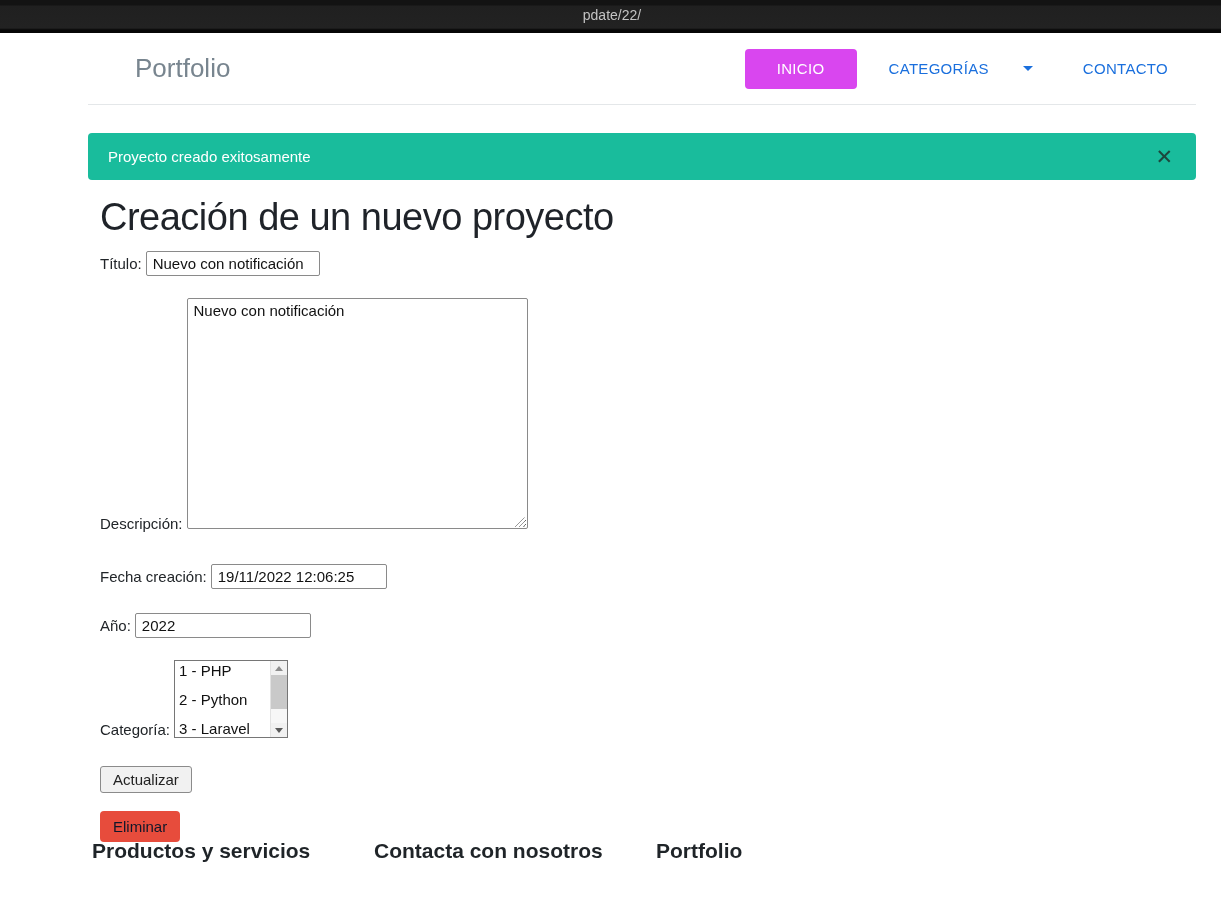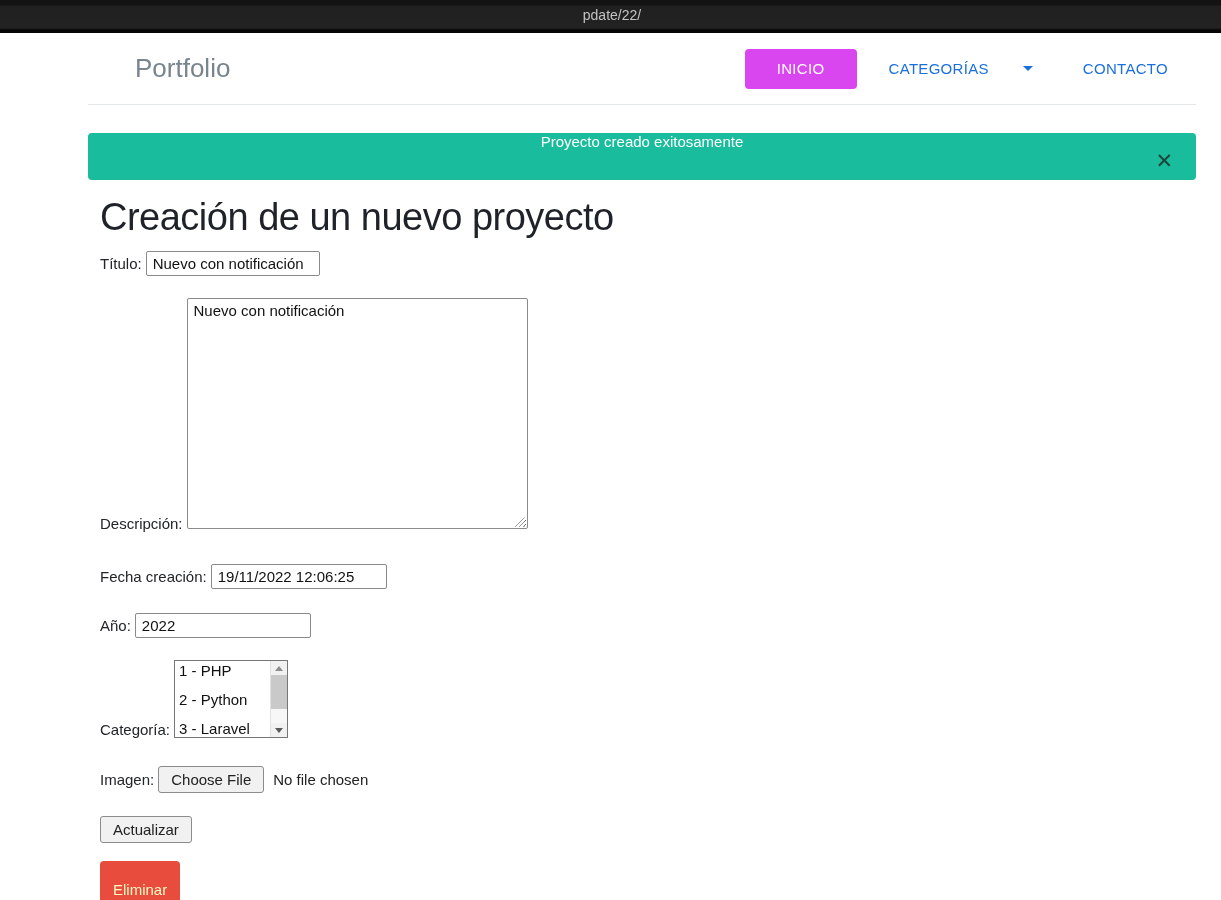--- a/index.html
+++ b/index.html
@@ -75,21 +75,20 @@
     width: 1108px;
     margin: 28px 0 0 88px;
     height: 47px;
     background: #19bc9c;
     border-radius: 4px;
     display: flex;
     align-items: center;
     padding: 0 20px;
     color: #ffffff;
     font-size: 15px;
-    flex-direction: column;
   }
   .alert .close-x {
     margin-left: auto;
     color: #1d473d;
     font-size: 21px;
     line-height: 1;
     cursor: pointer;
     padding-right: 3px;
   }
   
@@ -196,25 +195,25 @@
     border: 1px solid #8b8b8b;
     border-radius: 3px;
     padding: 3px 12px;
     height: 27px;
     cursor: pointer;
   }
   .file-status { font-size: 15px; color: #222; margin-left: 9px; }
   .btn-danger {
     font-family: inherit;
     font-size: 15px;
-    color: #fef9c3;
+    color: #0f172a;
     background: #e74c3c;
     border: none;
     border-radius: 4px;
-    padding: 20px 13px;
+    padding: 7px 13px;
     cursor: pointer;
   }
   
   .footer {
     margin: -3px 0 0 92px;
     display: flex;
   }
   .footer-col { width: 282px; }
   .footer-heading {
     font-size: 21px;
@@ -276,23 +275,20 @@
               <i class="tri-up"></i>
             </span>
             <span class="sthumb"></span>
             <span class="sspacer"></span>
             <span class="sbtn">
               <i class="tri-down"></i>
             </span>
           </span>
         </span>
     </p>
-    <p class="row-imagen">
-      <label>Imagen:</label><button type="button" class="btn-default">Choose File</button><span class="file-status">No file chosen</span>
-    </p>
     <p class="row-actualizar">
       <button type="button" class="btn-default">Actualizar</button>
     </p>
     <p class="row-eliminar">
       <button type="button" class="btn-danger">Eliminar</button>
     </p>
   </form>
 </main>
 
 <footer class="footer">

